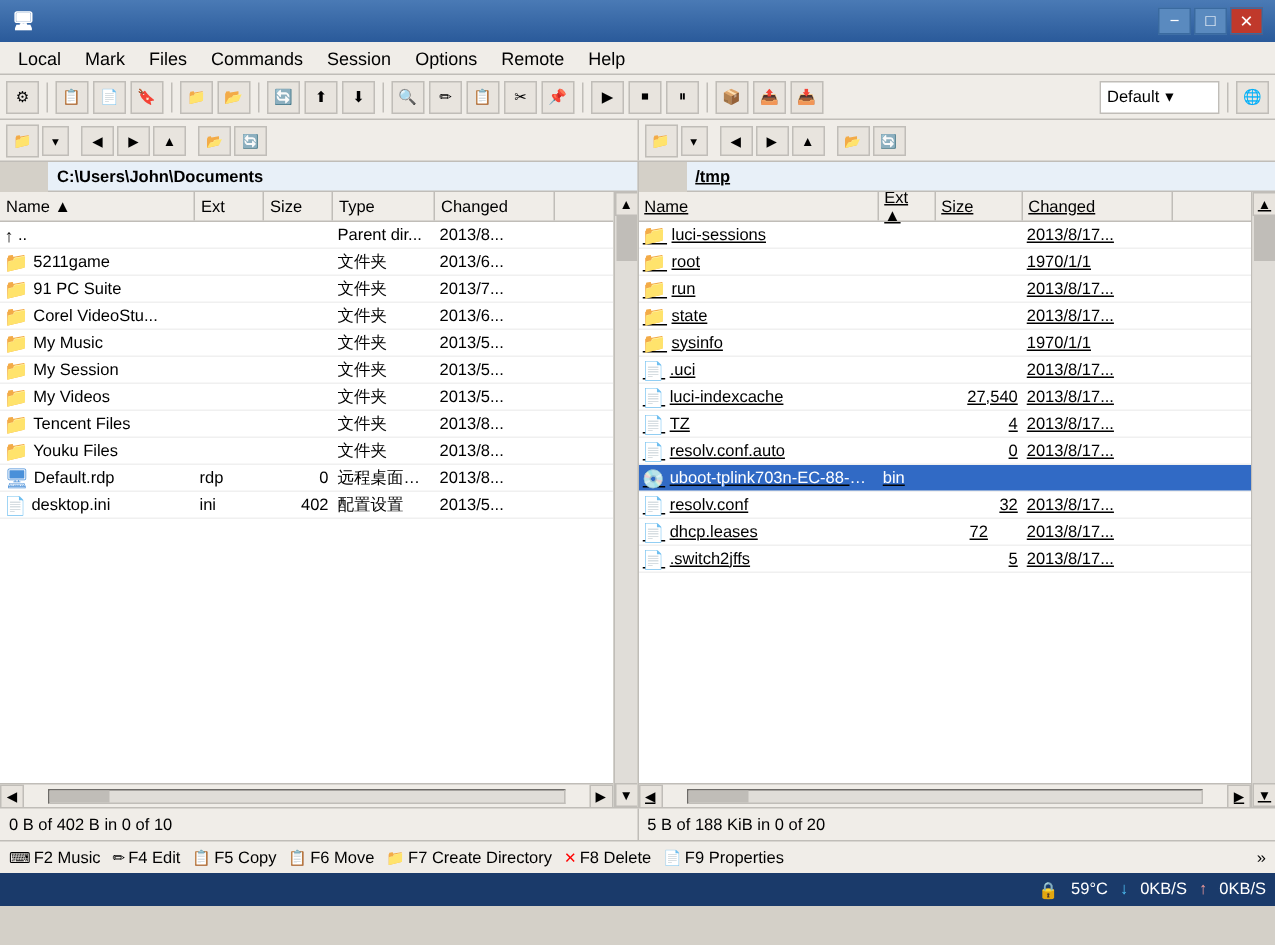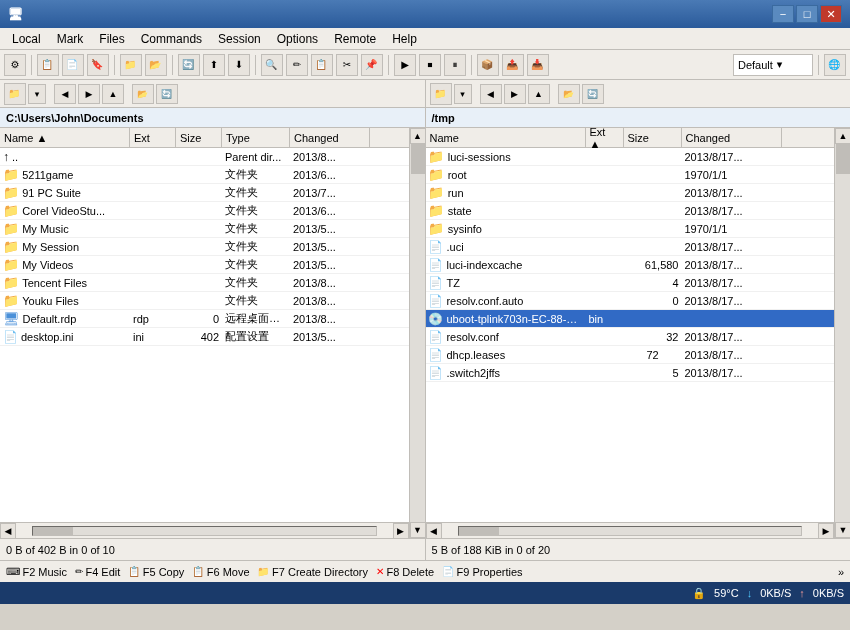--- a/index.html
+++ b/index.html
@@ -66,26 +66,26 @@
     .nav-btn {
       width: 22px; height: 20px; background: #e8e4de; border: 1px solid #c0bdb8;
       cursor: pointer; font-size: 9px; display: flex; align-items: center; justify-content: center;
     }
 
     
     #main { display: flex; height: calc(630px - 28px - 22px - 30px - 28px - 22px - 22px); }
 
     
     .pane { flex: 1; display: flex; flex-direction: column; border-right: 1px solid #c0bdb8; overflow: hidden; }
-    .pane:last-child { border-right: none; }
+    .pane:last-child { border-right: none; text-decoration: underline; }
 
     
     .path-bar {
       background: #e8f0f8; height: 20px; display: flex; align-items: center;
-      padding: 0 6px; border-bottom: 1px solid #c0bdb8; font-size: 11px; font-weight: bold;
+      padding: 0 6px; border-bottom: 1px solid #c0bdb8; font-size: 11px; font-weight: bold; margin-left: 32px;
     }
 
     
     .file-list { flex: 1; overflow: hidden; background: white; }
     .list-header {
       display: flex; background: #f0ede8; border-bottom: 1px solid #c0bdb8;
       height: 20px; align-items: center; position: sticky; top: 0;
     }
     .col-header {
       padding: 0 4px; border-right: 1px solid #c0bdb8; font-size: 11px;
@@ -465,21 +465,21 @@
               <div class="cell" style="width:38px"></div>
               <div class="cell" style="width:58px; text-align:right;"></div>
               <div class="cell" style="width:100px">2013/8/17...</div>
             </div>
             <div class="file-row">
               <div class="cell" style="width:160px; display:flex; align-items:center; gap:3px;">
                   <span class="icon-file">📄</span>
                   <span>luci-indexcache</span>
                 </div>
               <div class="cell" style="width:38px"></div>
-              <div class="cell" style="width:58px; text-align:right;">61,580</div>
+              <div class="cell" style="width:58px; text-align:right;">27,540</div>
               <div class="cell" style="width:100px">2013/8/17...</div>
             </div>
             <div class="file-row">
               <div class="cell" style="width:160px; display:flex; align-items:center; gap:3px;">
                   <span class="icon-file">📄</span>
                   <span>TZ</span>
                 </div>
               <div class="cell" style="width:38px"></div>
               <div class="cell" style="width:58px; text-align:right;">4</div>
               <div class="cell" style="width:100px">2013/8/17...</div>

